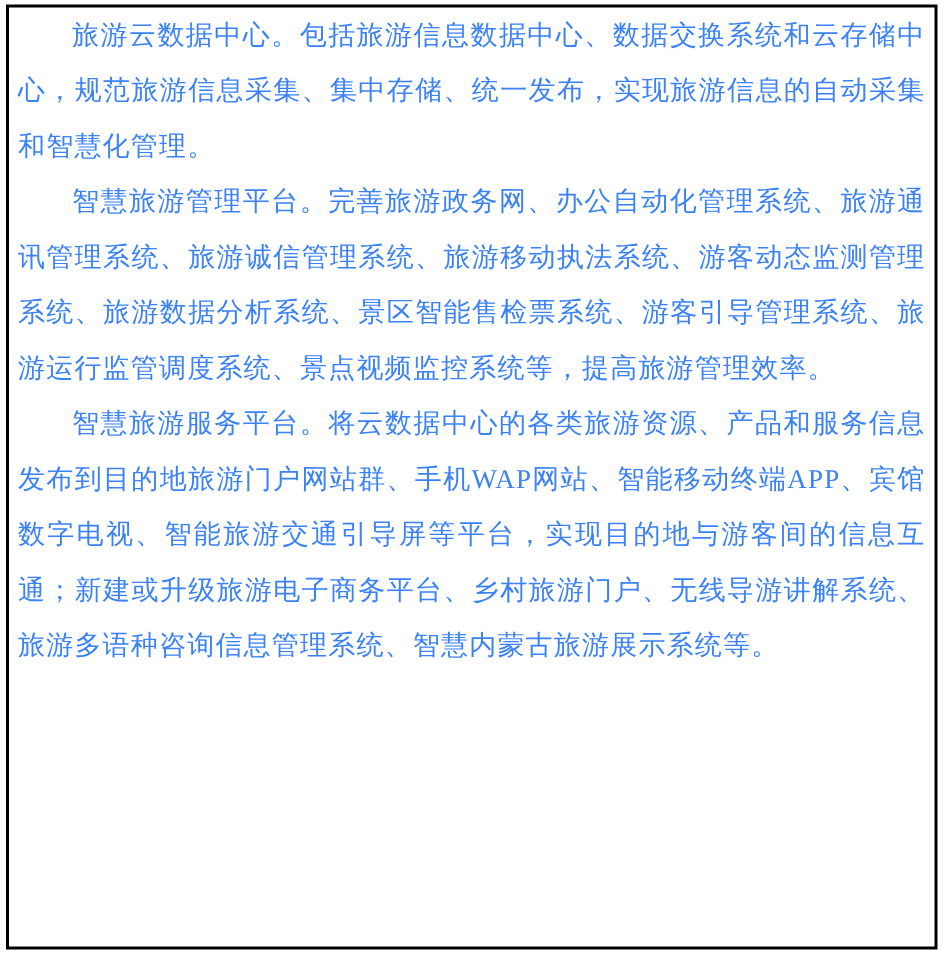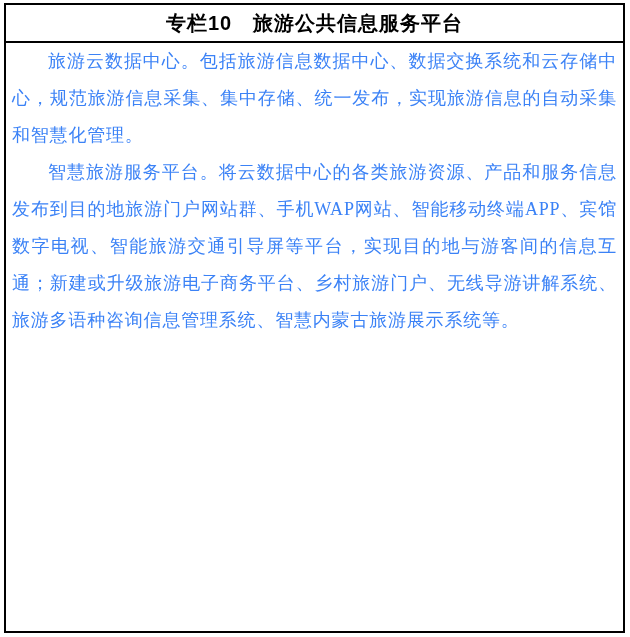--- a/index.html
+++ b/index.html
@@ -49,18 +49,18 @@
     letter-spacing: 0.8px;
     text-align: justify;
     text-indent: 2em;
     color: #3b82f6;
   }
 </style>
 </head>
 <body>
 
 <div class="panel">
-  <div class="panel-title">专栏10　旅游公共信息服务平台</div>
   <div class="panel-body">
     <p>旅游云数据中心。包括旅游信息数据中心、数据交换系统和云存储中心，规范旅游信息采集、集中存储、统一发布，实现旅游信息的自动采集和智慧化管理。</p>
+    <p>智慧旅游管理平台。完善旅游政务网、办公自动化管理系统、旅游通讯管理系统、旅游诚信管理系统、旅游移动执法系统、游客动态监测管理系统、旅游数据分析系统、景区智能售检票系统、游客引导管理系统、旅游运行监管调度系统、景点视频监控系统等，提高旅游管理效率。</p>
     <p>智慧旅游服务平台。将云数据中心的各类旅游资源、产品和服务信息发布到目的地旅游门户网站群、手机WAP网站、智能移动终端APP、宾馆数字电视、智能旅游交通引导屏等平台，实现目的地与游客间的信息互通；新建或升级旅游电子商务平台、乡村旅游门户、无线导游讲解系统、旅游多语种咨询信息管理系统、智慧内蒙古旅游展示系统等。</p>
   </div>
 </div>
 
 </body></html>

